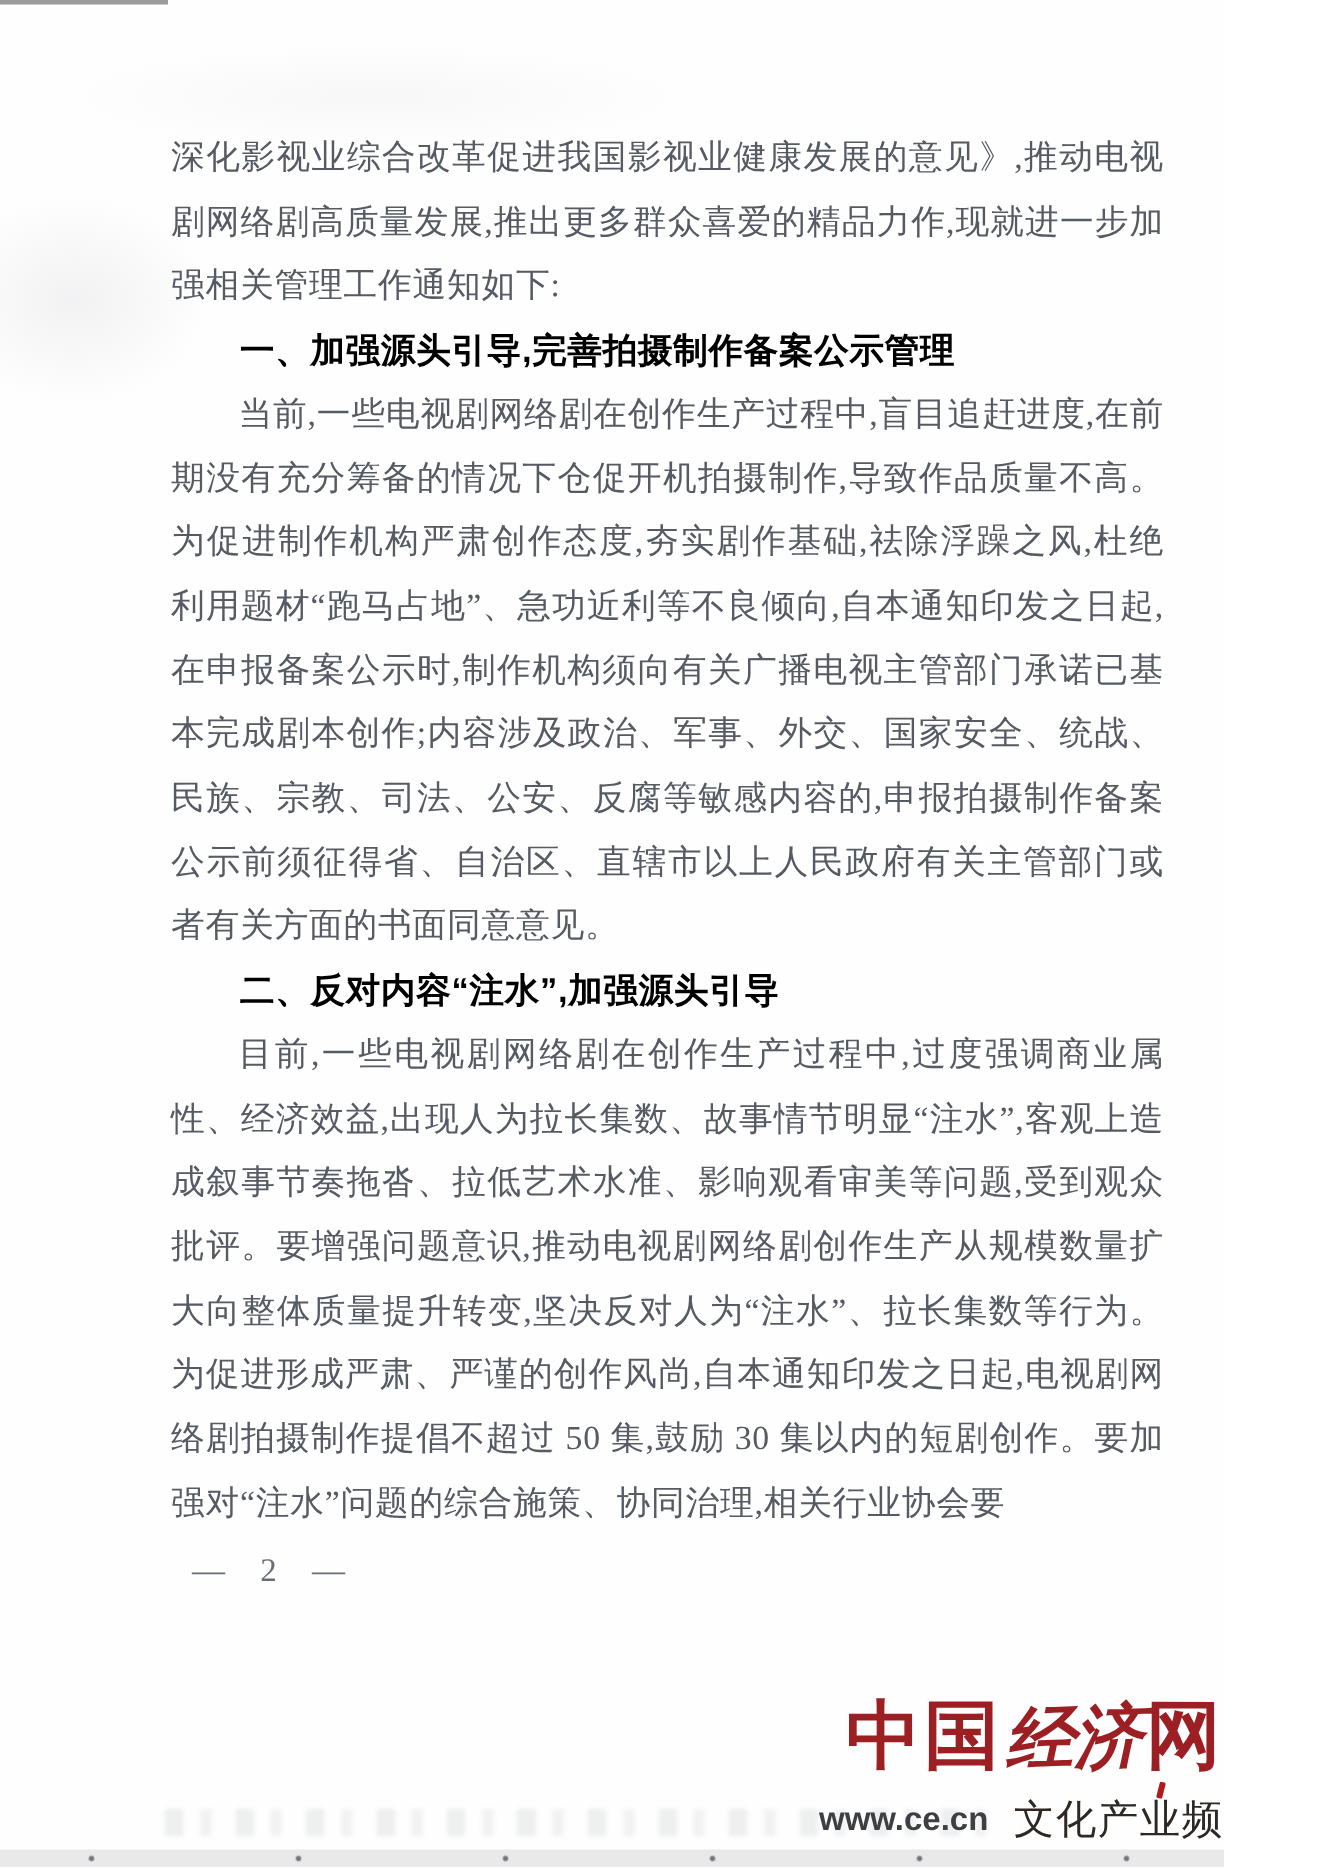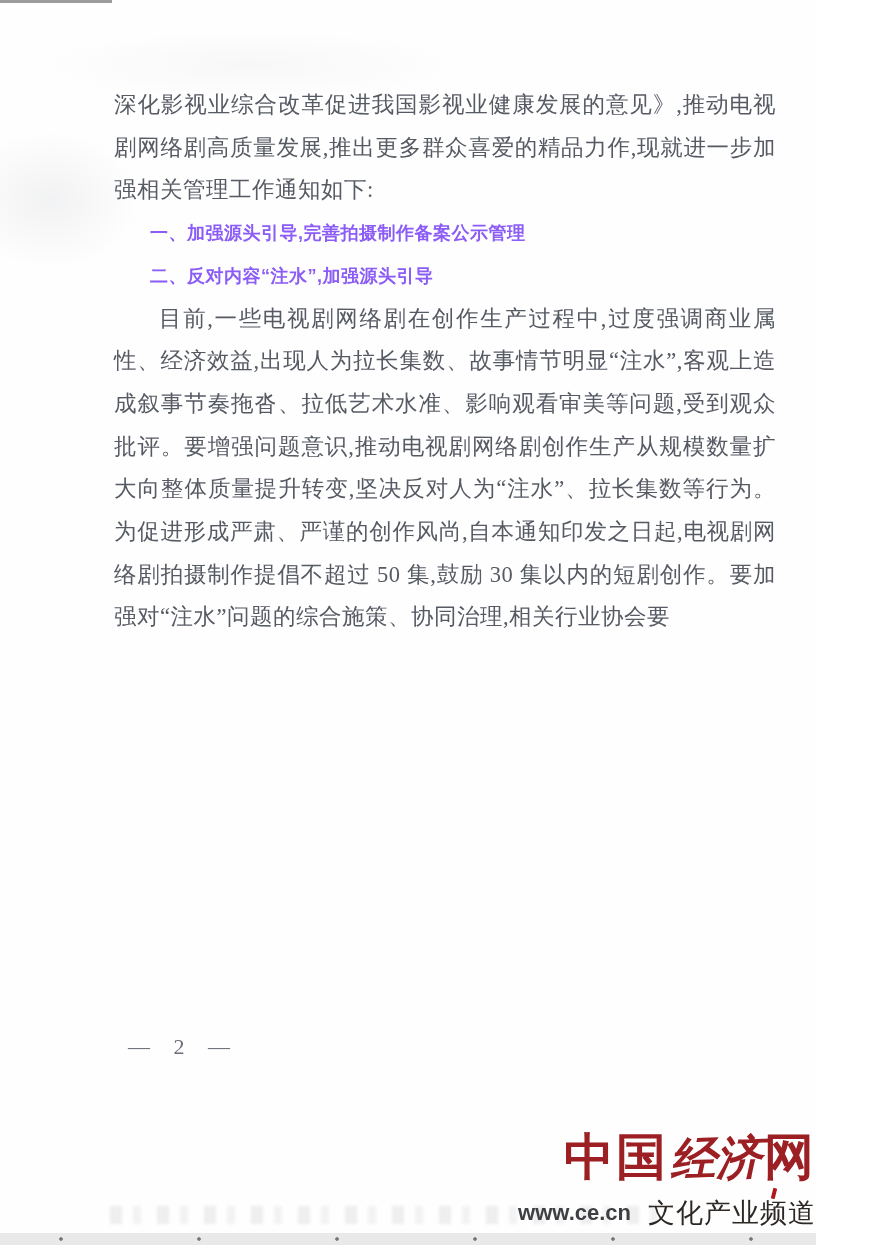--- a/index.html
+++ b/index.html
@@ -70,23 +70,23 @@
   .para {
     margin: 0;
     text-indent: 2em;
   }
   .para.no-indent { text-indent: 0; }
   .heading {
     margin: 0;
     text-indent: 2em;
     font-family: "Liberation Sans", sans-serif;
     font-weight: bold;
-    font-size: 18px;
+    font-size: 23px;
     line-height: 42.7px;
-    color: #8b5cf6;
+    color: #000000;
     text-align: left;
   }
 
   .page-number {
     position: absolute;
     left: 128px; top: 1034px;
     font-size: 22px;
     color: #696d75;
     letter-spacing: 9px;
     font-family: "Liberation Serif", serif;
@@ -115,21 +115,20 @@
   .logo-script {
     font-family: "Liberation Serif", serif;
     font-weight: bold;
     font-style: italic;
     font-size: 46px;
     transform: rotate(-2deg);
     margin: 0 2px;
   }
   .logo-sub {
     display: flex;
-    justify-content: flex-end;
     align-items: center;
     margin-top: 4px;
     white-space: nowrap;
   }
   .logo-url {
     font-family: "Liberation Sans", sans-serif;
     font-weight: bold;
     font-size: 22px;
     color: #3d3f42;
   }
@@ -159,20 +158,21 @@
 
 <div class="page">
 
   <div class="scan-edge"></div>
   <div class="blotch-a"></div>
   <div class="blotch-b"></div>
 
   <div class="content">
     <p class="para no-indent">深化影视业综合改革促进我国影视业健康发展的意见》,推动电视剧网络剧高质量发展,推出更多群众喜爱的精品力作,现就进一步加强相关管理工作通知如下:</p>
     <h2 class="heading">一、加强源头引导,完善拍摄制作备案公示管理</h2>
+    <p class="para">当前,一些电视剧网络剧在创作生产过程中,盲目追赶进度,在前期没有充分筹备的情况下仓促开机拍摄制作,导致作品质量不高。为促进制作机构严肃创作态度,夯实剧作基础,祛除浮躁之风,杜绝利用题材“跑马占地”、急功近利等不良倾向,自本通知印发之日起,在申报备案公示时,制作机构须向有关广播电视主管部门承诺已基本完成剧本创作;内容涉及政治、军事、外交、国家安全、统战、民族、宗教、司法、公安、反腐等敏感内容的,申报拍摄制作备案公示前须征得省、自治区、直辖市以上人民政府有关主管部门或者有关方面的书面同意意见。</p>
     <h2 class="heading">二、反对内容“注水”,加强源头引导</h2>
     <p class="para">目前,一些电视剧网络剧在创作生产过程中,过度强调商业属性、经济效益,出现人为拉长集数、故事情节明显“注水”,客观上造成叙事节奏拖沓、拉低艺术水准、影响观看审美等问题,受到观众批评。要增强问题意识,推动电视剧网络剧创作生产从规模数量扩大向整体质量提升转变,坚决反对人为“注水”、拉长集数等行为。为促进形成严肃、严谨的创作风尚,自本通知印发之日起,电视剧网络剧拍摄制作提倡不超过 50 集,鼓励 30 集以内的短剧创作。要加强对“注水”问题的综合施策、协同治理,相关行业协会要</p>
   </div>
 
   <div class="page-number">— 2 —</div>
 
   <div class="bleed-line"></div>
 
   <div class="logo">
     <div class="logo-main">

